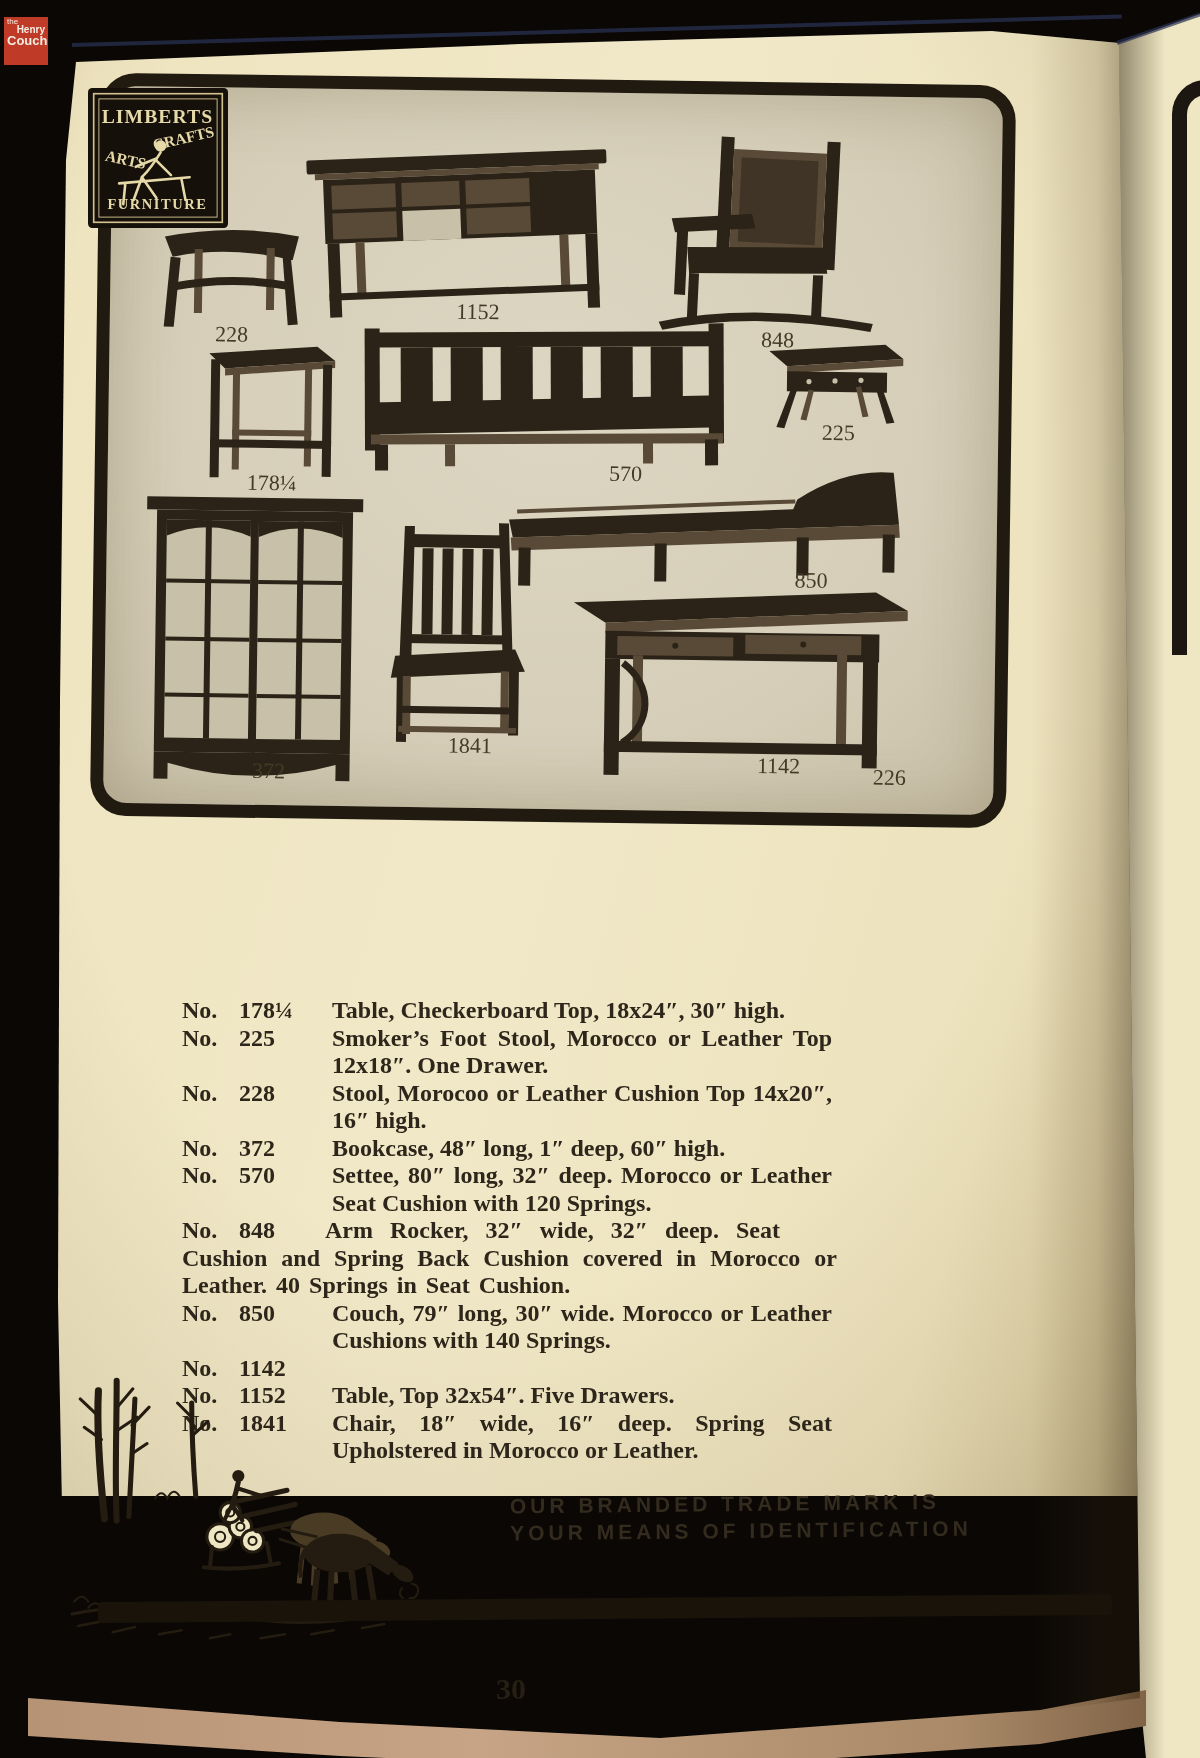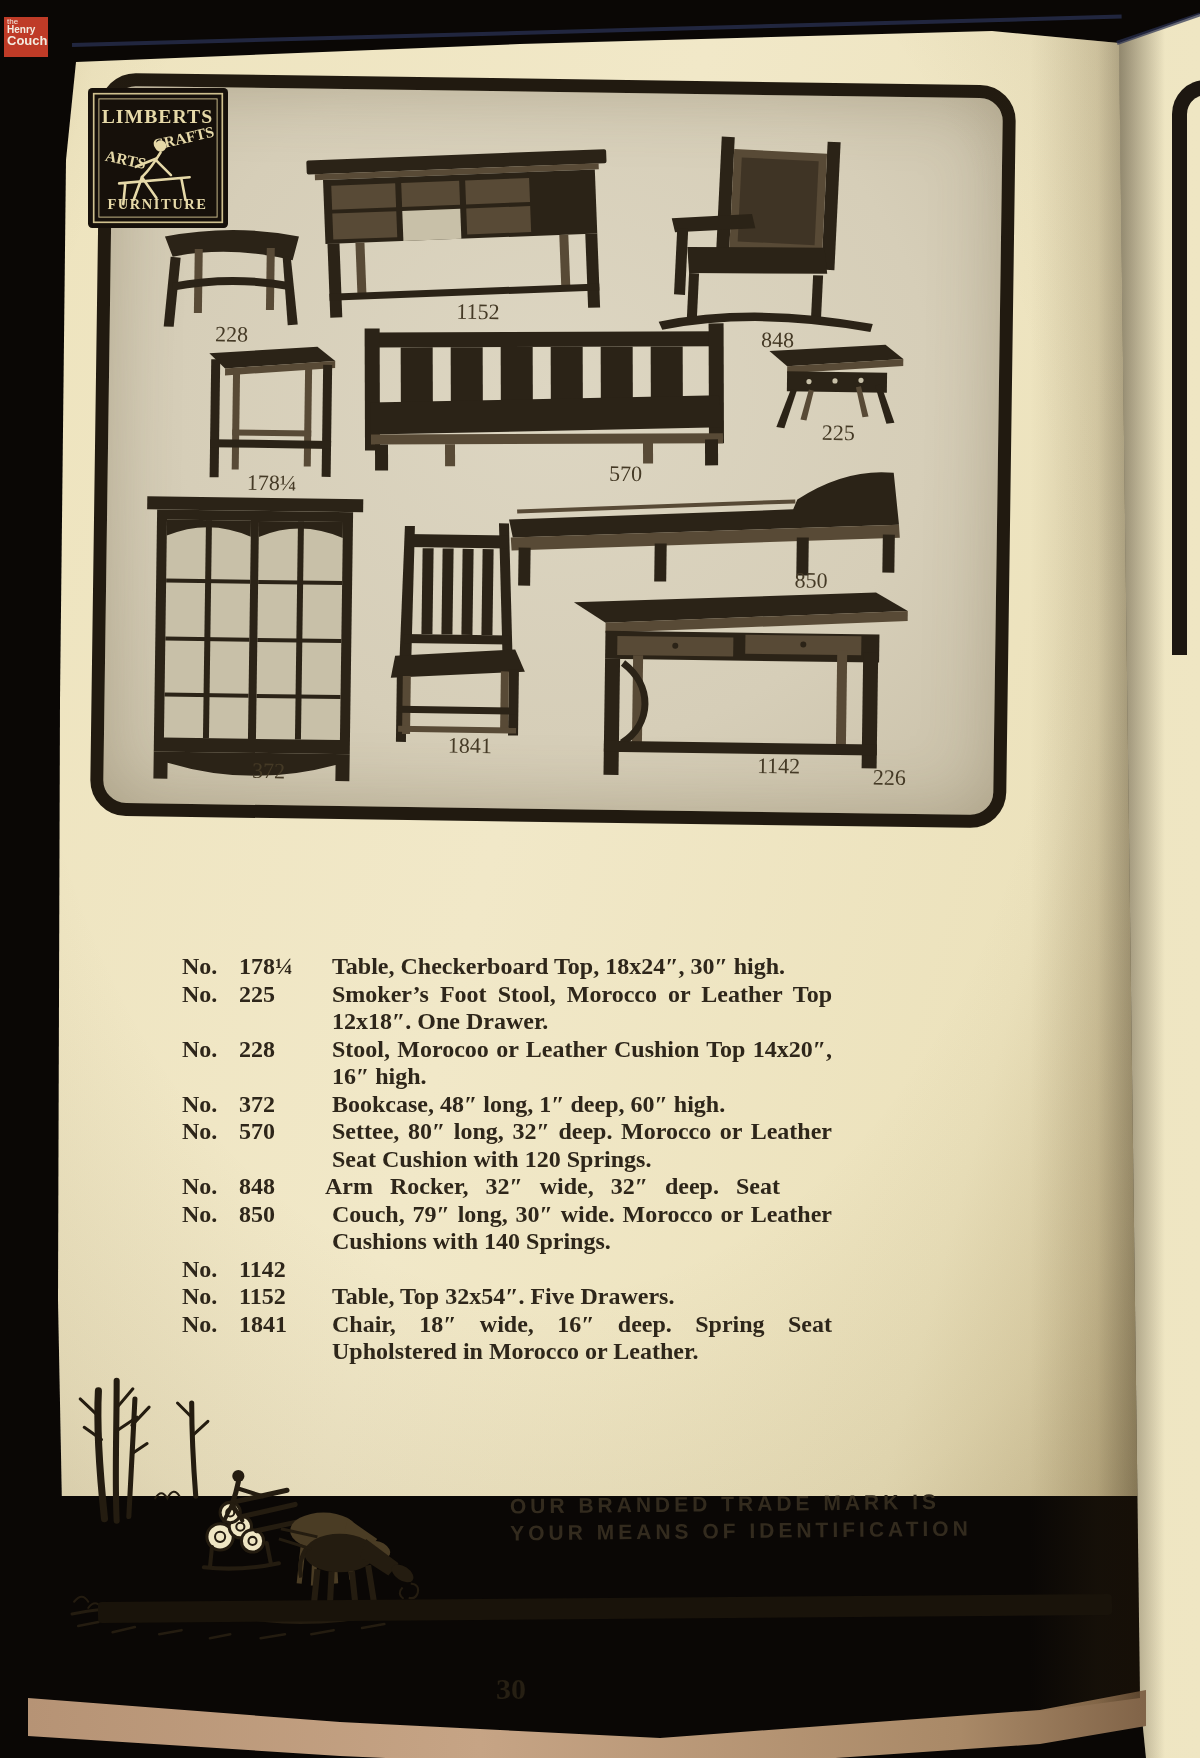--- a/index.html
+++ b/index.html
@@ -5,26 +5,26 @@
   html,body{margin:0;padding:0;}
   body{
     width:1200px;height:1758px;position:relative;overflow:hidden;
     background:#0a0705;
     font-family:"Liberation Serif","DejaVu Serif",serif;
   }
   .abs{position:absolute;}
 
   
   .hf-logo{
-    left:4px;top:17px;width:44px;height:40px;background:#bf3b27;
+    left:4px;top:17px;width:44px;height:48px;background:#bf3b27;
     color:#f3ece0;font-family:"Liberation Sans",sans-serif;
     padding:1px 3px;box-sizing:border-box;line-height:1;z-index:40;
   }
   .hf-the{font-size:8px;display:block;}
-  .hf-henry{font-size:10px;font-weight:bold;display:block;margin-top:-1px;}
+  .hf-henry{font-size:10px;font-weight:bold;display:block;text-align:right;margin-top:-1px;}
   .hf-ford{font-size:13px;font-weight:bold;display:block;margin-top:-1px;}
 
   
   .facing-page{
     left:0;top:0;width:1200px;height:1758px;z-index:1;
     clip-path:polygon(1119px 43px,1200px 14px,1200px 1758px,1146px 1758px,1140px 1698px);
     background:linear-gradient(to right,#b6a075 0%,#ddd0a6 35%,#ece2bd 70%,#efe6c3 100%);
   }
   .facing-frame{
     left:1172px;top:80px;width:60px;height:560px;
@@ -70,21 +70,21 @@
   }
   .plate-svg{position:absolute;left:0;top:0;width:890px;height:717px;}
   .plate-label{font-family:"Liberation Serif",serif;font-size:22px;fill:#453a26;font-weight:500;}
 
   .limberts-badge{
     left:88px;top:88px;width:140px;height:140px;z-index:6;
   }
 
   
   .listing{
-    left:182px;top:953px;width:716px;z-index:6;
+    left:182px;top:997px;width:716px;z-index:6;
     color:#2e261a;font-size:24px;line-height:27.5px;font-weight:bold;
     font-family:"Liberation Serif","DejaVu Serif",serif;
   }
   .entry{display:flex;align-items:flex-start;}
   .entry .no{width:57px;flex:none;}
   .entry .num{width:93px;flex:none;}
   .entry .desc{width:500px;flex:none;text-align:justify;}
   .entry-full{display:block;text-align:left;}
   .entry-full .no{display:inline-block;width:57px;}
   .entry-full .num{display:inline-block;width:86px;}
@@ -327,20 +327,21 @@
       <span class="num">372</span>
       <span class="desc">Bookcase, 48″ long, 1″ deep, 60″ high.</span>
     </div>
     <div class="entry">
       <span class="no">No.</span>
       <span class="num">570</span>
       <span class="desc">Settee, 80″ long, 32″ deep.  Morocco or Leather Seat Cushion with 120 Springs.</span>
     </div>
     <div class="entry-full">
       <span class="no">No.</span><span class="num">848</span><span class="desc-start">Arm Rocker, 32″ wide, 32″ deep.  Seat</span>
+      <span class="desc-rest">Cushion and Spring Back Cushion covered in Morocco or Leather.  40 Springs in Seat Cushion.</span>
     </div>
     <div class="entry">
       <span class="no">No.</span>
       <span class="num">850</span>
       <span class="desc">Couch, 79″ long, 30″ wide.  Morocco or Leather Cushions with 140 Springs.</span>
     </div>
     <div class="entry">
       <span class="no">No.</span>
       <span class="num">1142</span>
     </div>

